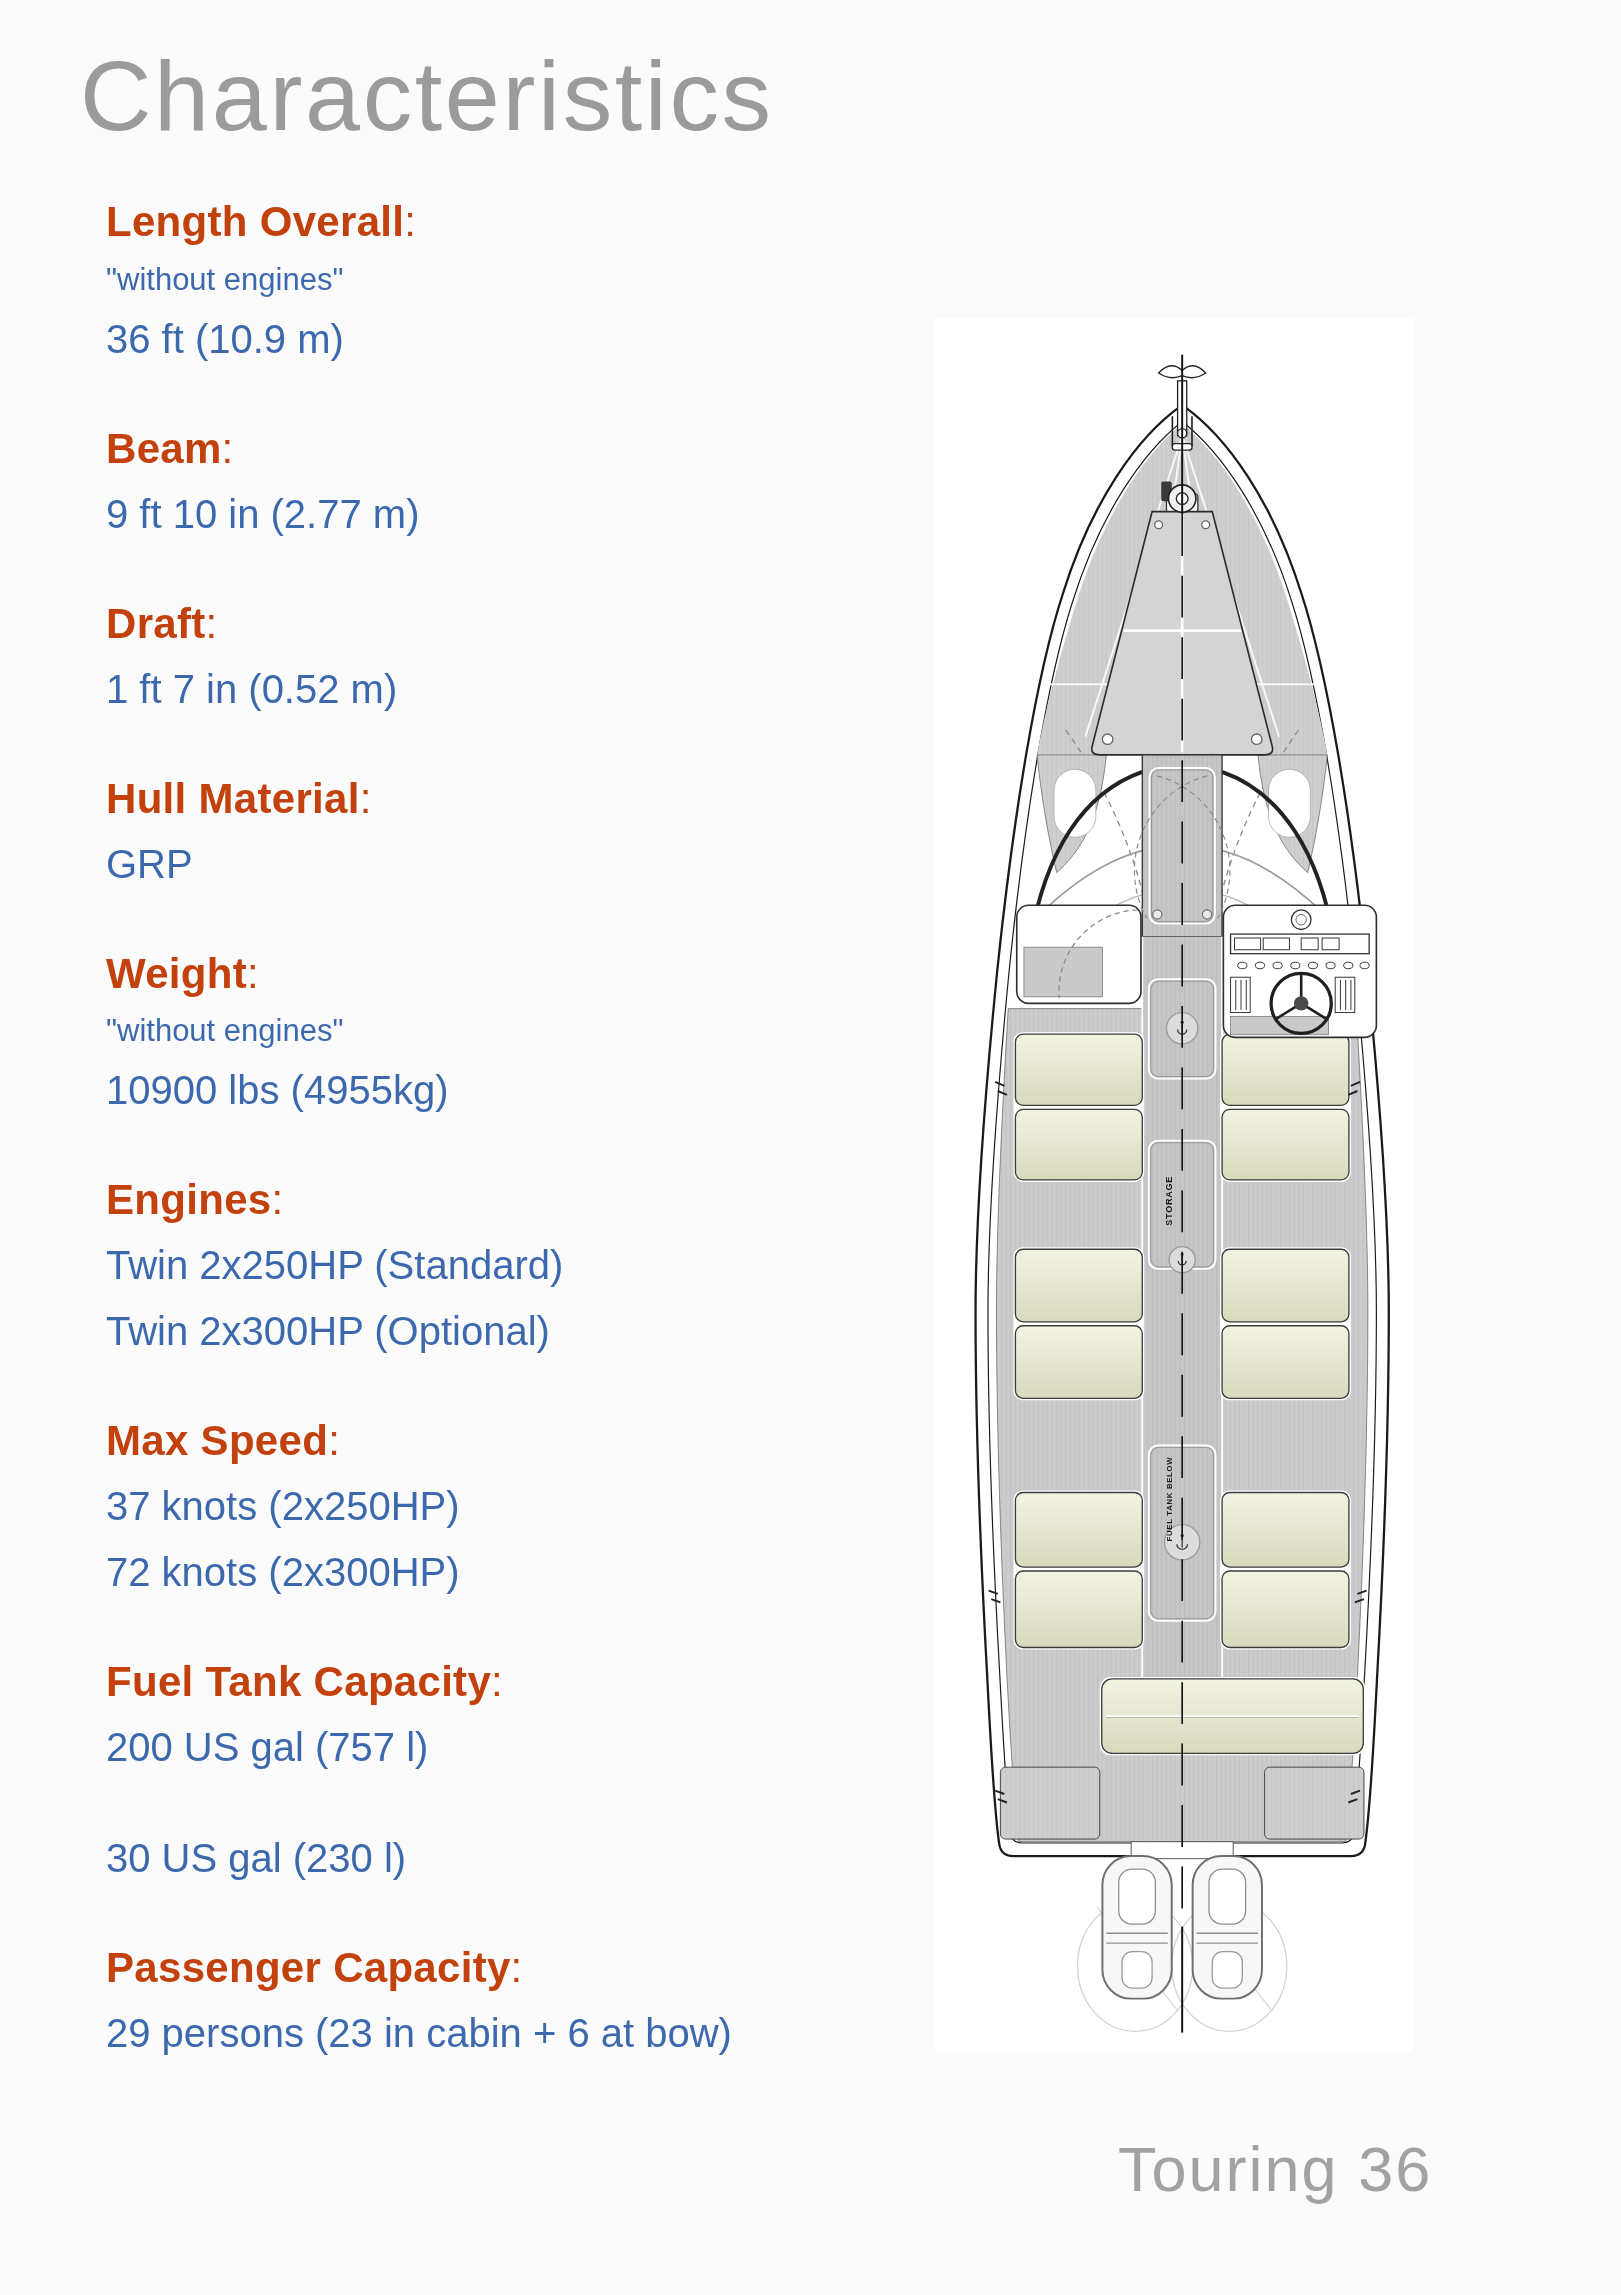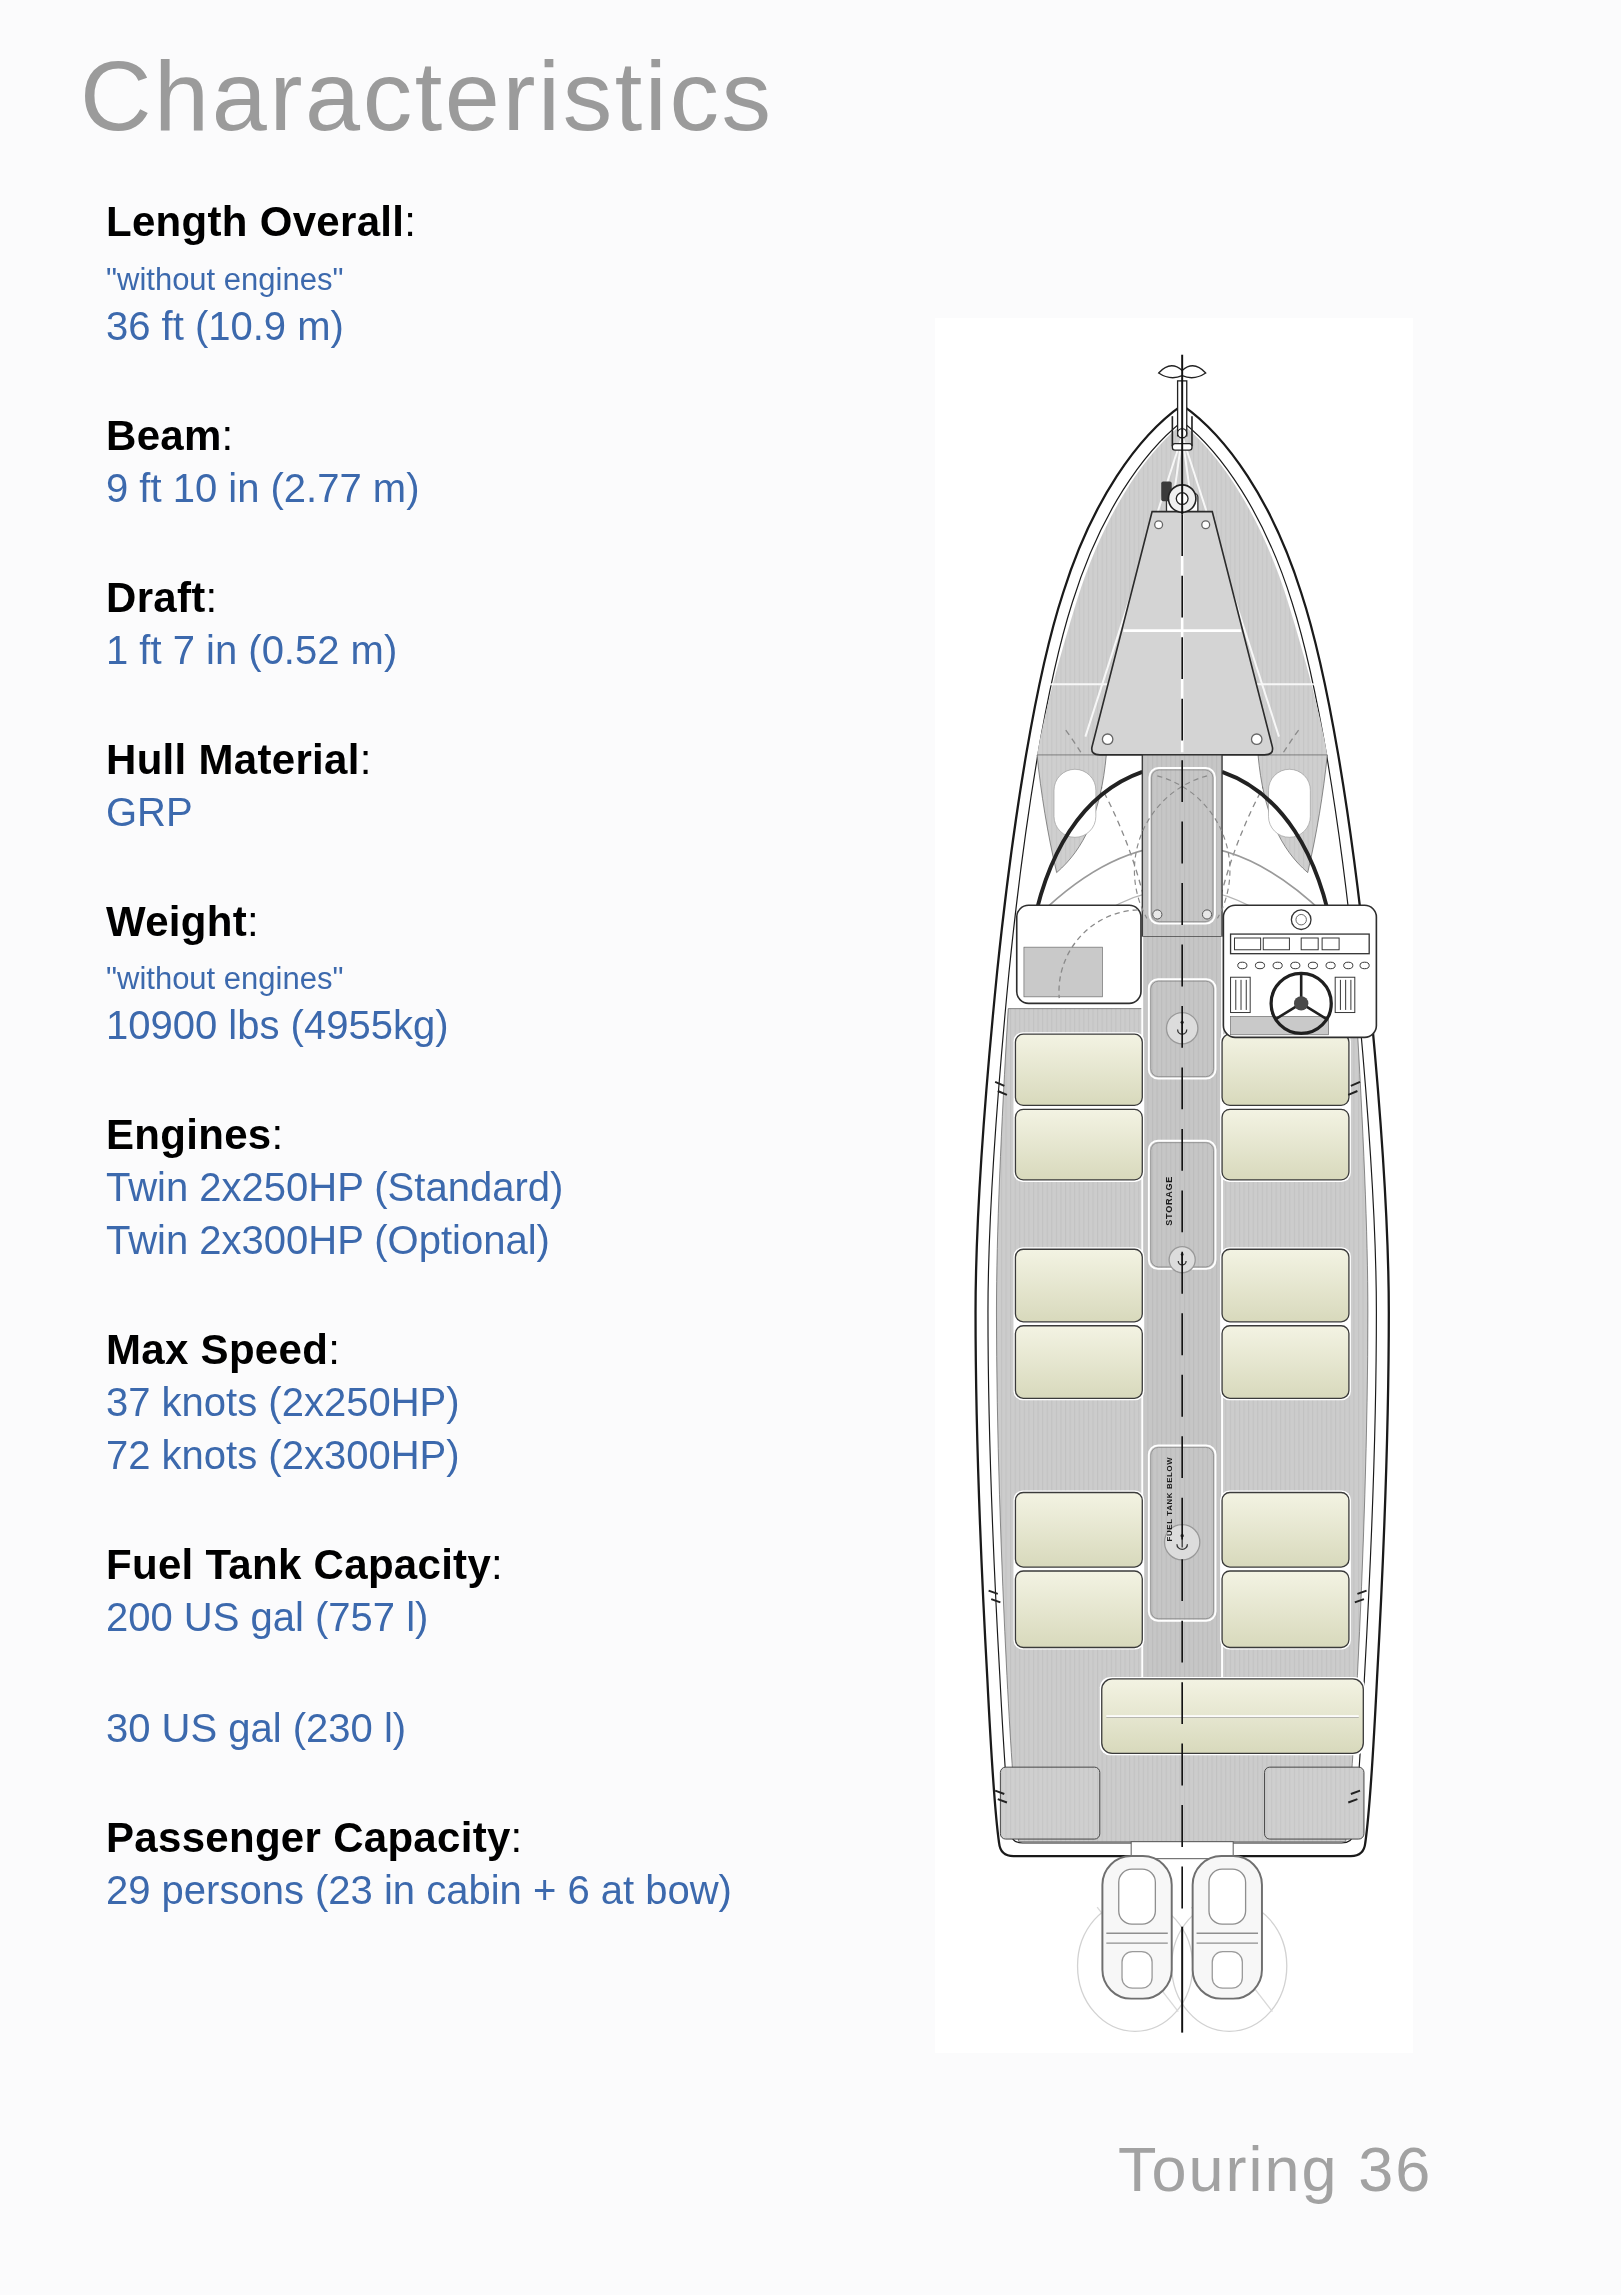--- a/index.html
+++ b/index.html
@@ -9,25 +9,25 @@
     font-family:"Liberation Sans", sans-serif;
   }
   .title{
     position:absolute;left:80px;top:39px;
     font-size:99px;font-weight:400;letter-spacing:2.6px;
     color:#9b9b9b;white-space:nowrap;
   }
   #specs{position:absolute;left:106px;top:198px;width:831px;}
   .spec{margin-bottom:61px;}
   .spec-label{
-    font-size:42px;font-weight:700;color:#000000;letter-spacing:0.3px;
+    font-size:42px;font-weight:700;color:#c2410c;letter-spacing:0.3px;
   }
   .spec-label .colon{font-weight:400;}
   .spec-note{font-size:31px;color:#3c69ad;margin-top:15.7px;}
-  .spec-value{font-size:40px;color:#3c69ad;margin-top:3px;line-height:1.25;}
+  .spec-value{font-size:40px;color:#3c69ad;margin-top:16px;line-height:1.25;}
   .model{
     position:absolute;left:1118px;top:2133px;
     font-size:63px;color:#a2a2a2;letter-spacing:2px;white-space:nowrap;
   }
   .plan{
     position:absolute;left:935px;top:318px;width:478px;height:1735px;
     background:#ffffff;
   }
   .plan svg{display:block;width:100%;height:100%;}
 </style>

